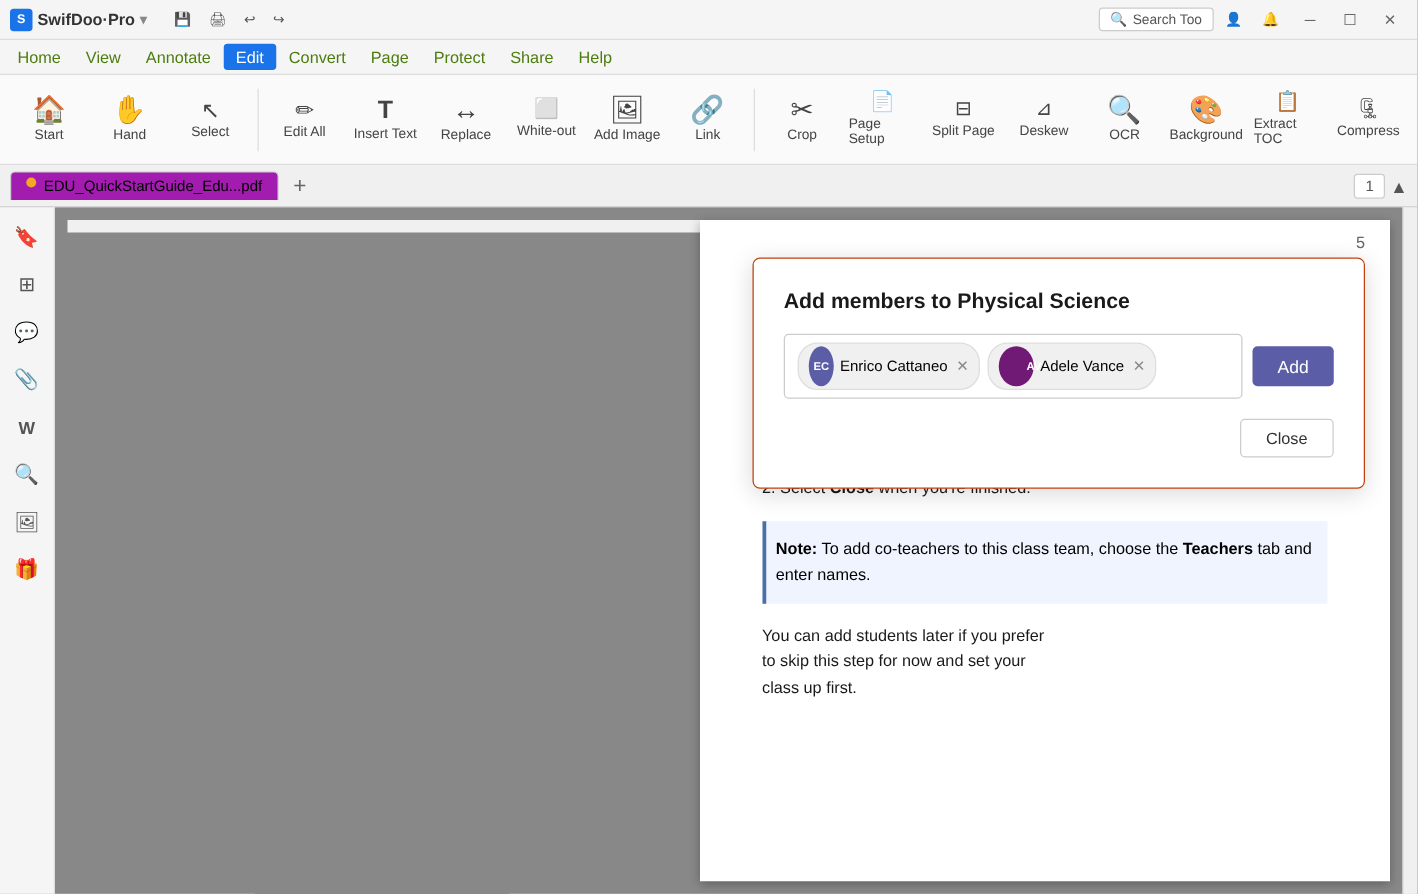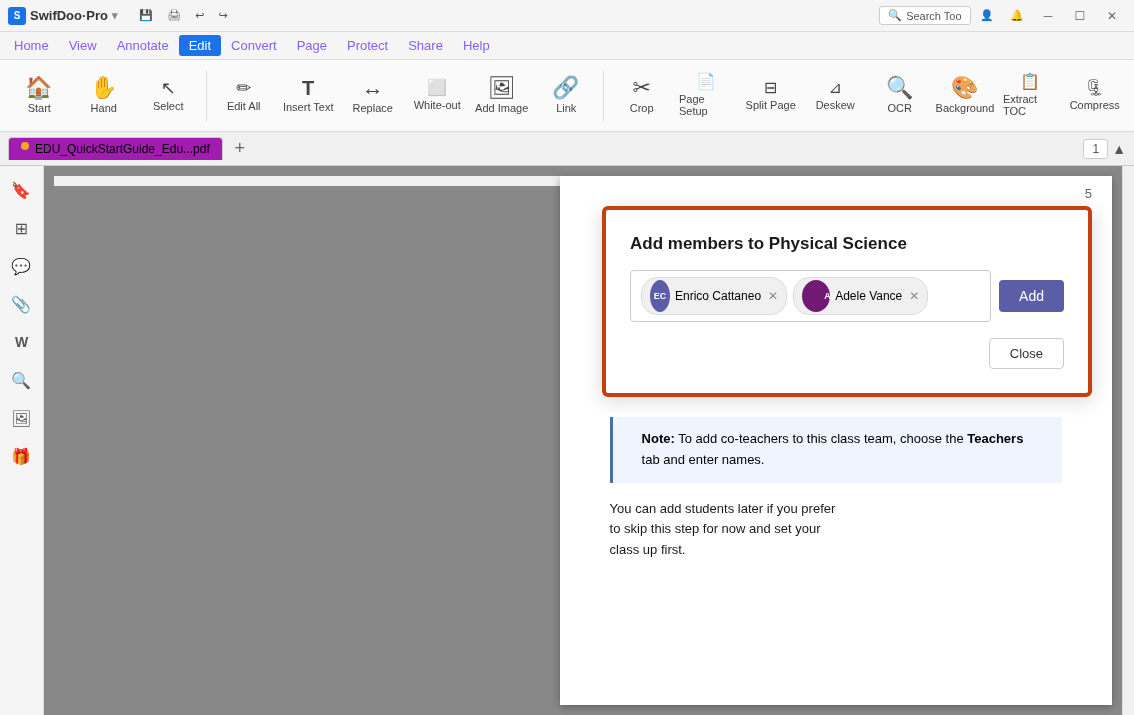--- a/index.html
+++ b/index.html
@@ -15,21 +15,21 @@
     #titlebar-logo .logo-icon { width: 18px; height: 18px; background: #1a73e8; border-radius: 3px; display: flex; align-items: center; justify-content: center; color: white; font-size: 10px; font-weight: bold; }
     #titlebar-right { display: flex; align-items: center; gap: 4px; }
     .win-btn { width: 28px; height: 28px; display: flex; align-items: center; justify-content: center; cursor: pointer; font-size: 12px; color: #666; }
     .title-icon-btn { padding: 2px 6px; font-size: 11px; color: #555; cursor: pointer; display: flex; align-items: center; gap: 3px; }
 
     
     #menubar {
       display: flex; align-items: center; height: 28px; background: #f5f5f5;
       border-bottom: 1px solid #ddd; padding: 0 4px;
     }
-    .menu-item { padding: 3px 10px; font-size: 13px; color: #8b5cf6; cursor: pointer; border-radius: 3px; }
+    .menu-item { padding: 3px 10px; font-size: 13px; color: #4d7c0f; cursor: pointer; border-radius: 3px; }
     .menu-item.active { background: #1a73e8; color: #ffffff; }
 
     
     #toolbar {
       display: flex; align-items: center; height: 72px; background: #fafafa;
       border-bottom: 1px solid #ddd; padding: 0 8px; gap: 2px;
     }
     .toolbar-btn {
       display: flex; flex-direction: column; align-items: center; justify-content: center;
       width: 64px; height: 64px; cursor: pointer; border-radius: 4px; padding: 4px;
@@ -71,27 +71,27 @@
     
     #pdf-page { background: white; width: 950px; min-height: 520px; position: relative; padding: 30px 50px; box-shadow: 0 2px 8px rgba(0,0,0,0.3); }
 
     .page-number-right { position: absolute; right: 20px; top: 10px; font-size: 13px; color: #666; }
     .pdf-header-text { font-size: 11px; color: #666; margin-bottom: 20px; }
     .pdf-section-title { font-size: 20px; font-weight: bold; color: #1a1a1a; margin-bottom: 16px; }
 
     .pdf-body-text { font-size: 13px; line-height: 1.6; color: #1a1a1a; margin-bottom: 8px; }
     .pdf-body-text b { font-weight: bold; }
 
-    .note-box { background: #f0f4ff; border-left: 3px solid #4a6fa5; padding: 12px 29px; margin: 16px 0; font-size: 13px; line-height: 1.6; }
+    .note-box { background: #f0f4ff; border-left: 3px solid #4a6fa5; padding: 12px 8px; margin: 16px 0; font-size: 13px; line-height: 1.6; }
     .note-box b { font-weight: bold; }
 
     
     #teams-dialog {
       position: absolute; right: 20px; top: 30px;
-      width: 490px; background: white; border: 4px solid #c2410c;
+      width: 490px; background: white; border: 1px solid #c2410c;
       border-radius: 6px; box-shadow: 0 4px 20px rgba(0,0,0,0.15);
       padding: 24px;
     }
     .dialog-title { font-size: 17px; font-weight: 600; color: #1a1a1a; margin-bottom: 16px; }
     .dialog-tabs { display: flex; gap: 16px; border-bottom: 2px solid #e0e0e0; margin-bottom: 16px; }
     .dialog-tab { font-size: 13px; padding-bottom: 8px; cursor: pointer; color: #555; }
     .dialog-tab.active { color: #5b5ea6; border-bottom: 2px solid #5b5ea6; margin-bottom: -2px; font-weight: 600; }
 
     .dialog-input-row { display: flex; align-items: center; gap: 8px; }
     .members-input {

